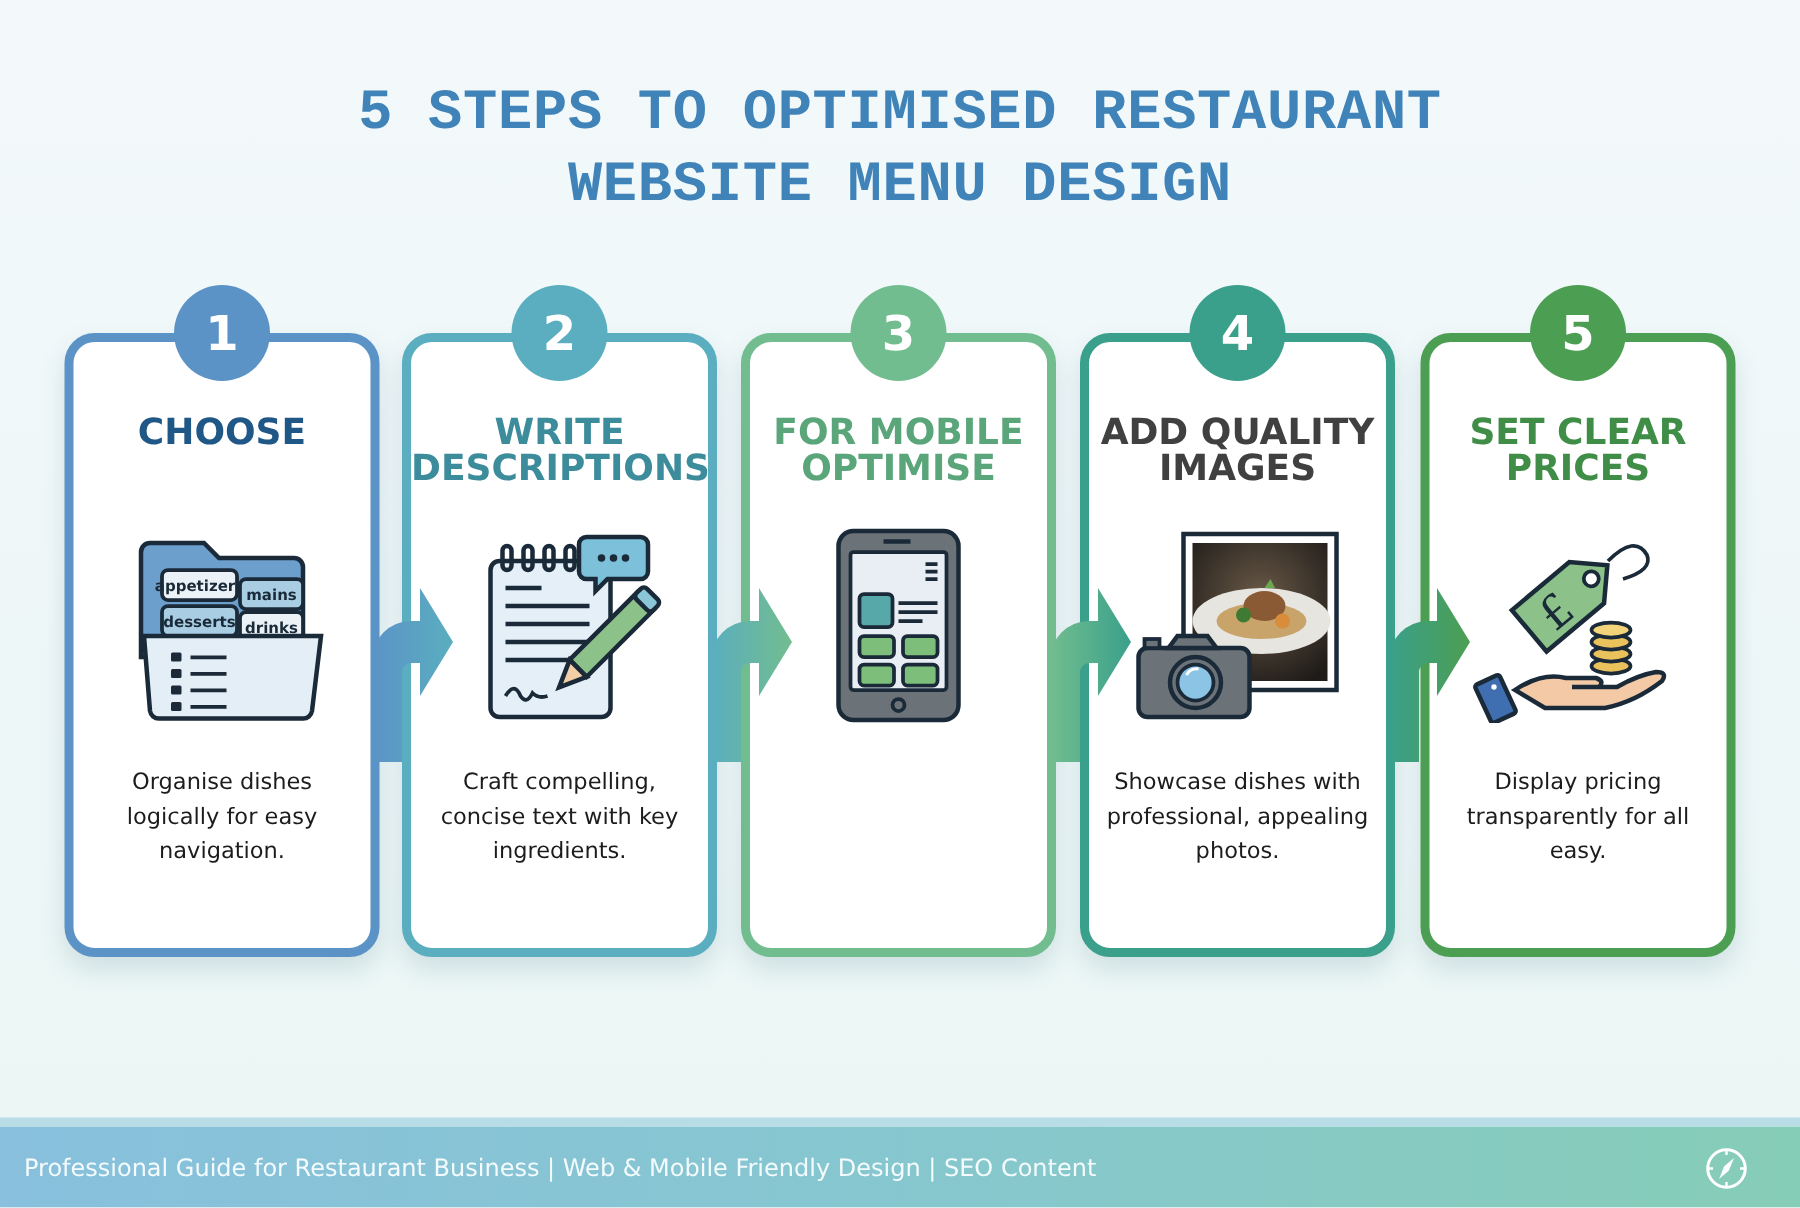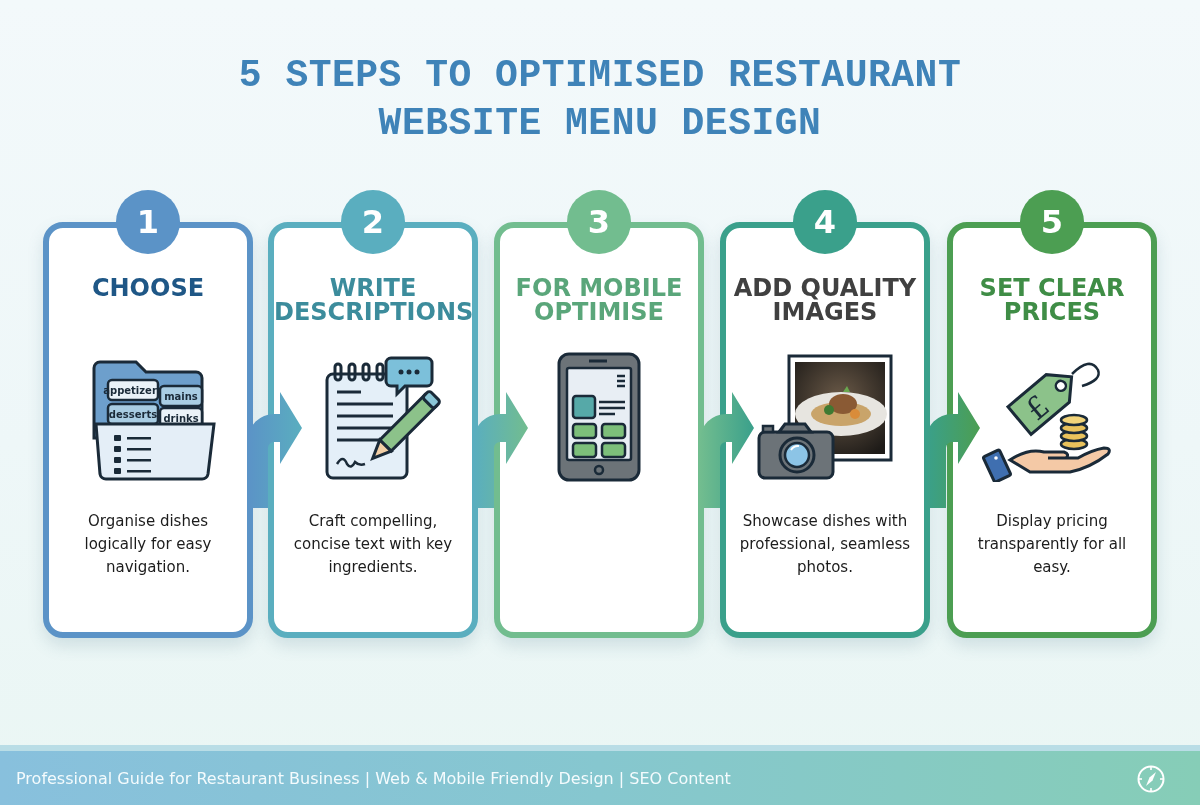--- a/index.html
+++ b/index.html
@@ -183,21 +183,21 @@
       <circle cx="100" cy="62" r="5" fill="#d98c3a"></circle>
       <path d="M88 40 l4 -6 l3 6z" fill="#6aa84f"></path>
       <rect x="4" y="80" width="74" height="46" rx="6" fill="#6c7378" stroke="#1a2a38" stroke-width="3"></rect>
       <path d="M24 80 l6 -8 h20 l6 8z" fill="#6c7378" stroke="#1a2a38" stroke-width="3"></path>
       <rect x="8" y="74" width="10" height="6" fill="#6c7378" stroke="#1a2a38" stroke-width="2.5"></rect>
       <circle cx="42" cy="103" r="17" fill="#6c7378" stroke="#1a2a38" stroke-width="3"></circle>
       <circle cx="42" cy="103" r="12" fill="#8cc4e6" stroke="#1a2a38" stroke-width="2.5"></circle>
       <path d="M36 98 a8 8 0 0 1 8 -4" fill="none" stroke="#fff" stroke-width="2"></path>
     </svg>
   </div>
-  <div class="card-desc">Showcase dishes with professional, seamless photos.</div>
+  <div class="card-desc">Showcase dishes with professional, appealing photos.</div>
 </div>
 
 <div class="card" style="left:947px;border-color:#4c9e52;">
   <div class="badge" style="background:#4c9e52;">5</div>
   <div class="card-title" style="color:#3f8d46;">
     <div>SET CLEAR</div>
     <div>PRICES</div>
   </div>
   <div class="icon-wrap">
     <svg viewBox="0 0 140 130">

